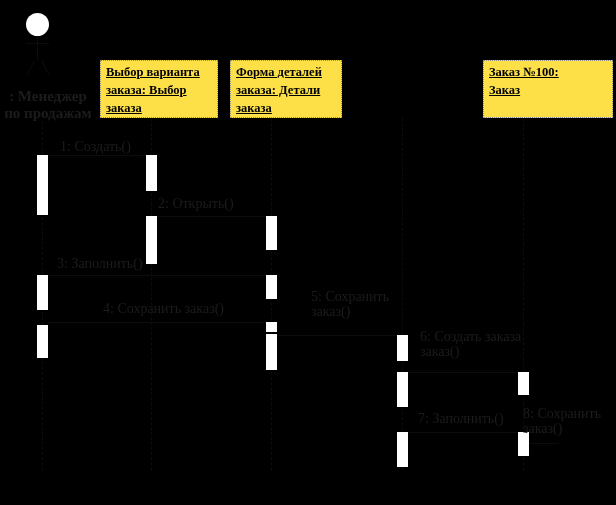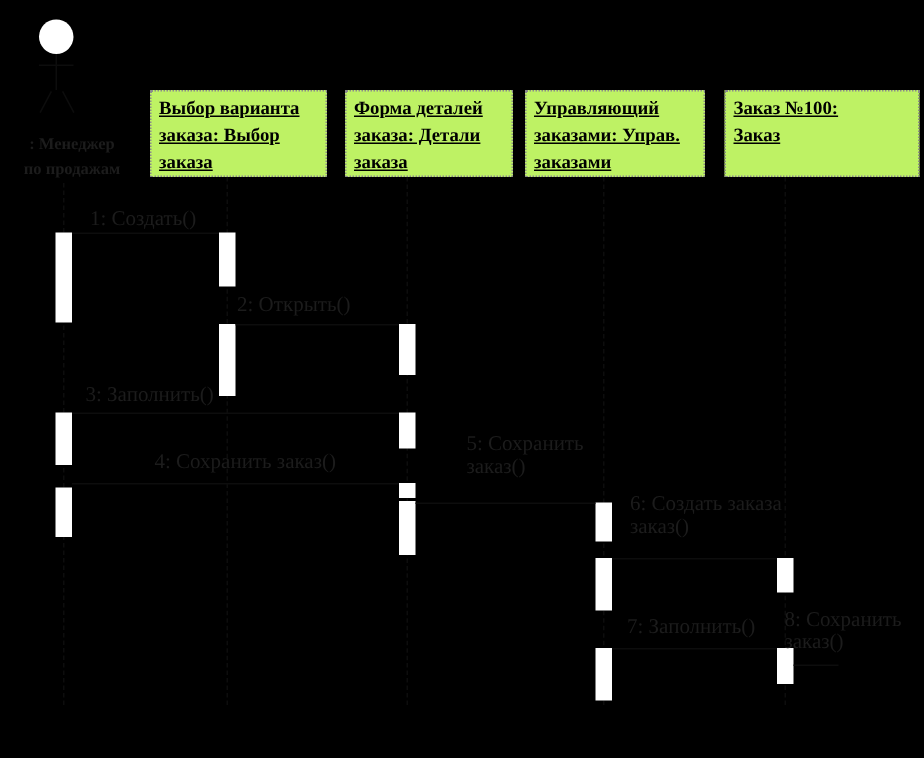--- a/index.html
+++ b/index.html
@@ -3,32 +3,32 @@
 <meta charset="utf-8">
 <style>
   html,body { margin:0; padding:0; background:#000; }
   .stage {
     position:relative; width:616px; height:505px; background:#000000;
     font-family:"Liberation Serif", serif; overflow:hidden;
   }
   
   .obj-box {
     position:absolute; top:60px; height:58px; box-sizing:border-box;
-    background:#bef264; border:1px dotted #8a8a8a; padding:2px 5px;
+    background:#fde047; border:1px dotted #8a8a8a; padding:2px 5px;
   }
   .obj-label {
     font-weight:bold; font-size:12.5px; line-height:18px; color:#000000;
     text-decoration:underline; white-space:pre-line;
   }
   
   .actor-head { position:absolute; left:26px; top:13px; width:23px; height:23px;
     background:#ffffff; border-radius:50%; }
   .stick { position:absolute; background:#0d0d0d; }
   .actor-label { position:absolute; left:0; top:88px; width:96px; text-align:center;
-    font-weight:bold; font-size:11px; line-height:17px; color:#1c1c1c; white-space:pre-line; }
+    font-weight:bold; font-size:15px; line-height:17px; color:#1c1c1c; white-space:pre-line; }
   
   .lifeline { position:absolute; width:0; border-left:1px dashed #0d0d0d; }
   .bar { position:absolute; width:11px; background:#ffffff; }
   .arrow { position:absolute; height:0; border-top:1px solid #0d0d0d; }
   .msg { position:absolute; font-size:14px; line-height:15px; color:#1c1c1c;
     white-space:pre-line; }
 </style>
 </head>
 <body>
 
@@ -44,25 +44,20 @@
 
   <div class="obj-box" style="left:100px; width:118px;">
     <div class="obj-label">Выбор варианта
 заказа: Выбор
 заказа</div>
   </div>
   <div class="obj-box" style="left:230px; width:112px;">
     <div class="obj-label">Форма деталей
 заказа: Детали
 заказа</div>
-  </div>
-  <div class="obj-box" style="left:350px; width:120px;">
-    <div class="obj-label">Управляющий
-заказами: Управ.
-заказами</div>
   </div>
   <div class="obj-box" style="left:483px; width:130px;">
     <div class="obj-label">Заказ №100:
 Заказ</div>
   </div>
 
   <div class="lifeline" style="left:42px; top:122px; height:348px;"></div>
   <div class="lifeline" style="left:151px; top:118px; height:352px;"></div>
   <div class="lifeline" style="left:271px; top:118px; height:352px;"></div>
   <div class="lifeline" style="left:402px; top:118px; height:352px;"></div>

